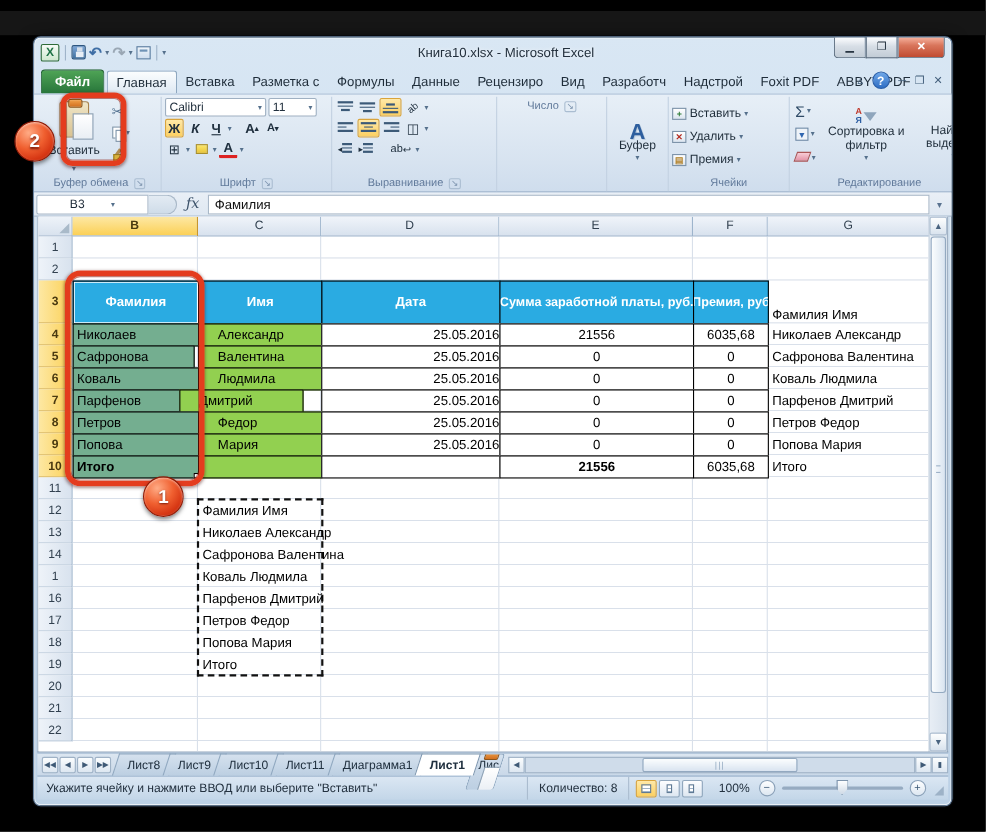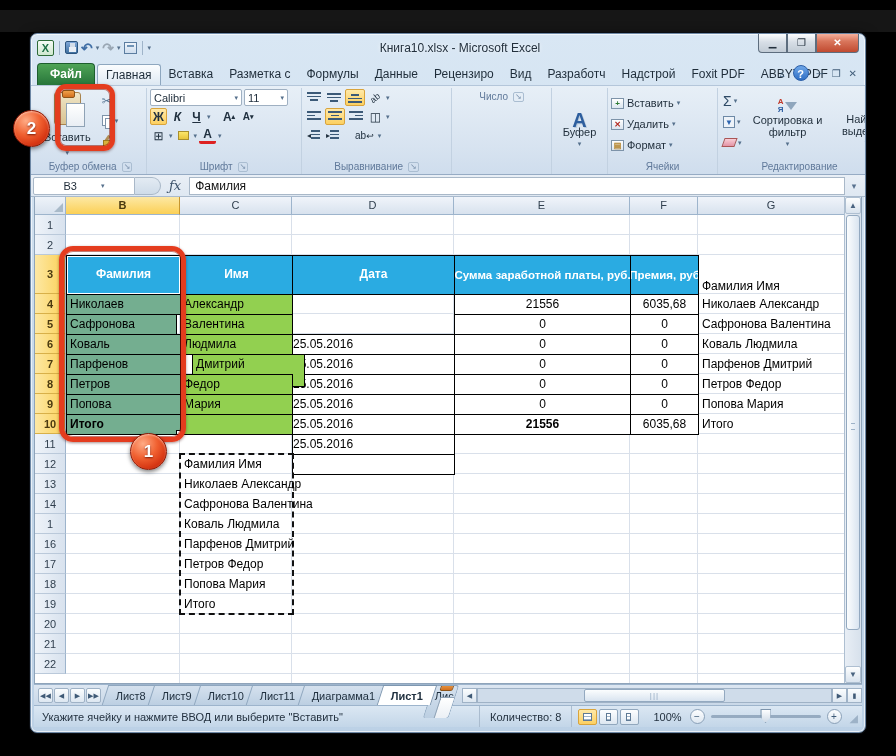--- a/index.html
+++ b/index.html
@@ -134,22 +134,22 @@
   .vline { position:absolute; top:18px; bottom:0; width:1px; background:#d9e0ea; }
   .hline { position:absolute; left:31px; right:0; height:1px; background:#d9e0ea; }
   .hrep { position:absolute; left:31px; right:0; top:97px; bottom:0;
           background-image:repeating-linear-gradient(to bottom, transparent 0 19px, #d9e0ea 19px 20px); }
   .tcell { position:absolute; border:1px solid #000; font-size:12px; line-height:18px;
            overflow:hidden; white-space:nowrap; background:#fff; }
   .th { background:#2aabe2; color:#fff; font-weight:bold; text-align:center; line-height:37px; }
   .th2 { display:flex; flex-direction:column; align-items:center; justify-content:center;
          line-height:13px; font-size:11.5px; }
   .sel-b { background:#74ae90; padding-left:3px; }
-  .cgreen { background:#92d050; padding-left:3px; }
-  .cdate { text-align:left;margin-top:40px; }
+  .cgreen { background:#92d050; padding-left:17px; }
+  .cdate { text-align:right; }
   .cnum { text-align:center; }
   .gcell { position:absolute; font-size:12px; line-height:20px; padding-left:4px; white-space:nowrap; overflow:hidden; }
   .dashed { position:absolute; border:2px dashed #111; }
   .pline { position:absolute; font-size:12px; line-height:20px; padding-left:4px; white-space:nowrap; }
   .fillhandle { position:absolute; width:5px; height:5px; background:#fff; border:1px solid #000; }
 
   
   .vscroll { width:17px; background:linear-gradient(90deg,#e8eef5,#d7e1ec); border-left:1px solid #aebfd1;
              display:flex; flex-direction:column; }
   .varrow { height:17px; text-align:center; font-size:8px; color:#4a6480; line-height:16px;
@@ -433,21 +433,21 @@
             <span>Вставить</span>
             <span class="dd">▾</span>
           </div>
         <div class="cellrow">
             <span class="cgrid" style="color:#b3281e">✕</span>
             <span>Удалить</span>
             <span class="dd">▾</span>
           </div>
         <div class="cellrow">
             <span class="cgrid" style="color:#b07c1e">▤</span>
-            <span>Формат</span>
+            <span>Премия</span>
             <span class="dd">▾</span>
           </div>
       </div>
       <div class="rlabel">
           <span>Ячейки</span>
         </div>
     </div>
 
     <div class="rgroup" style="width:163px;border-right:none">
       <div style="flex:1;display:flex;gap:4px">
@@ -566,21 +566,21 @@
       <div class="gcell" style="left:663px;top:117px;width:150px;height:20px">Сафронова  Валентина</div>
 
       <div class="tcell sel-b" style="left:31px;top:137px;width:115px;height:21px">Коваль</div>
       <div class="tcell cgreen" style="left:145px;top:137px;width:113px;height:21px">Людмила</div>
       <div class="tcell cdate" style="left:257px;top:137px;width:163px;height:21px">25.05.2016</div>
       <div class="tcell cnum" style="left:419px;top:137px;width:177px;height:21px">0</div>
       <div class="tcell cnum" style="left:595px;top:137px;width:69px;height:21px">0</div>
       <div class="gcell" style="left:663px;top:137px;width:150px;height:20px">Коваль  Людмила</div>
 
       <div class="tcell sel-b" style="left:31px;top:157px;width:115px;height:21px">Парфенов</div>
-      <div class="tcell cgreen" style="left:157px;top:157px;width:113px;height:33px">Дмитрий</div>
+      <div class="tcell cgreen" style="left:128px;top:157px;width:113px;height:33px">Дмитрий</div>
       <div class="tcell cdate" style="left:257px;top:157px;width:163px;height:21px">25.05.2016</div>
       <div class="tcell cnum" style="left:419px;top:157px;width:177px;height:21px">0</div>
       <div class="tcell cnum" style="left:595px;top:157px;width:69px;height:21px">0</div>
       <div class="gcell" style="left:663px;top:157px;width:150px;height:20px">Парфенов  Дмитрий</div>
 
       <div class="tcell sel-b" style="left:31px;top:177px;width:115px;height:21px">Петров</div>
       <div class="tcell cgreen" style="left:145px;top:177px;width:113px;height:21px">Федор</div>
       <div class="tcell cdate" style="left:257px;top:177px;width:163px;height:21px">25.05.2016</div>
       <div class="tcell cnum" style="left:419px;top:177px;width:177px;height:21px">0</div>
       <div class="tcell cnum" style="left:595px;top:177px;width:69px;height:21px">0</div>

